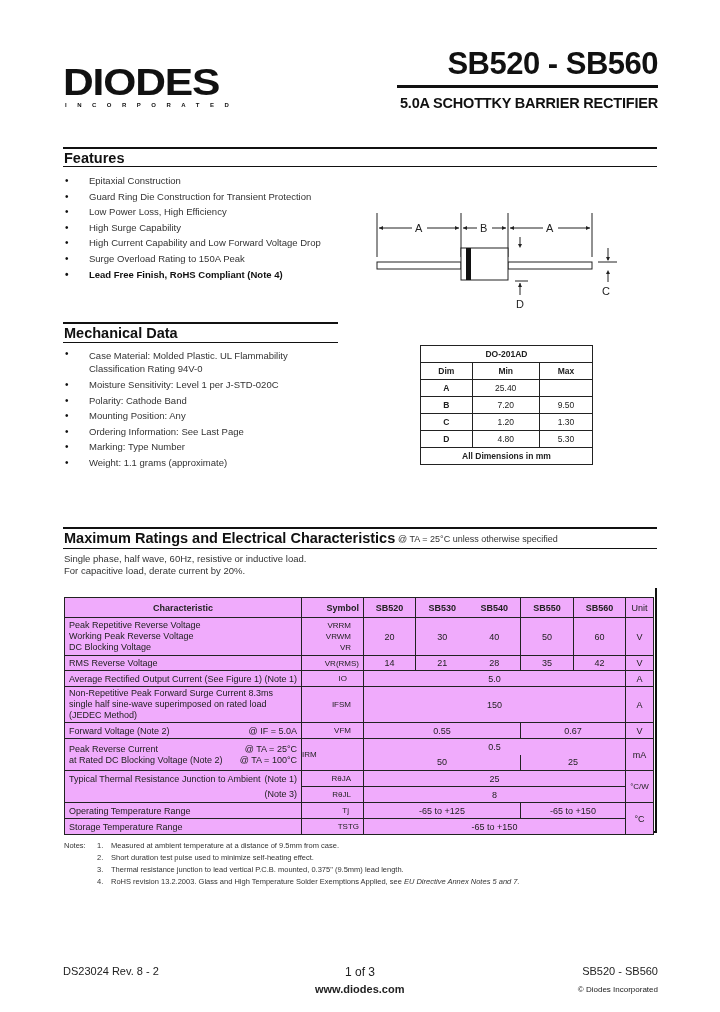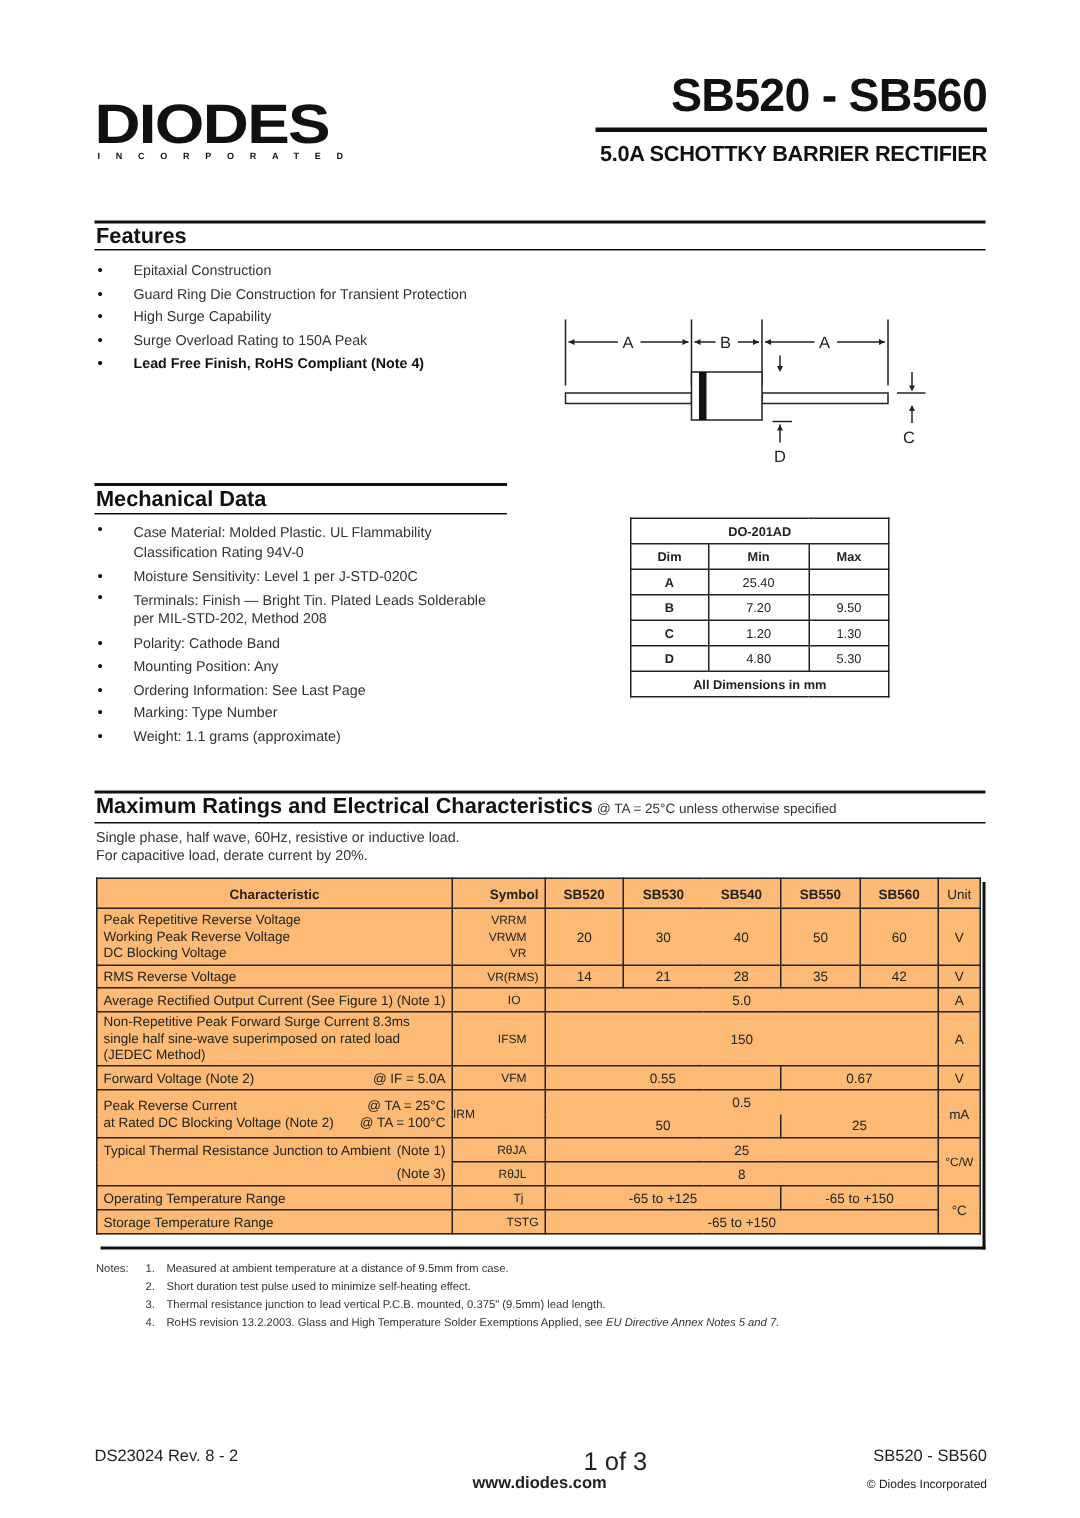--- a/index.html
+++ b/index.html
@@ -32,21 +32,21 @@
   .dimtab { left: 420px; top: 345px; width: 173px; border-collapse: collapse; font-size: 8.5px; }
   .dimtab td { border: 1px solid #222; text-align: center; height: 17px; color:#222; }
   .dimtab .hd { font-weight: bold; }
 
   
   .at-note { font-size: 9px; color:#333; }
   .intro { font-size: 9.5px; color:#333; line-height: 12px; }
 
   .rt-wrap { left: 64px; top: 585px; width: 592px; height: 247px; }
   .rt-shadow { position:absolute; left:3px; top:3px; width:590px; height:245px; border-right:2px solid #111; border-bottom:2px solid #111; }
-  table.rt { position:absolute; left:0; top:0; width:589px; border-collapse: collapse; font-size: 9px; color:#222; table-layout: fixed; background:#fdba74; }
+  table.rt { position:absolute; left:0; top:12px; width:589px; border-collapse: collapse; font-size: 9px; color:#222; table-layout: fixed; background:#f0abfc; }
   table.rt td, table.rt th { border: 1px solid #222; vertical-align: middle; padding: 0 4px; }
   table.rt th { font-weight: bold; height: 20px; text-align:center; border-bottom: 1.5px solid #222; }
   table.rt td.c { text-align: center; padding: 0; }
   table.rt .lines { line-height: 11px; }
   .cond { float: right; }
 
   .notes { left: 64px; top: 840px; font-size: 7.5px; color:#333; line-height: 12px; }
   .notes .lab { position:absolute; left:0; top:0; }
   .notes ol { list-style: none; margin-left: 33px; }
   .notes li span.n { display:inline-block; width: 14px; }
@@ -63,21 +63,23 @@
 <div class="abs title">SB520 - SB560</div>
 <div class="abs title-rule"></div>
 <div class="abs subtitle">5.0A SCHOTTKY BARRIER RECTIFIER</div>
 
 <div class="abs sec-rule-top" style="left:63px;top:147px;width:594px;"></div>
 <div class="abs sec-title" style="left:64px;top:150px;">Features</div>
 <div class="abs sec-rule-bot" style="left:63px;top:166px;width:594px;"></div>
 <ul class="abs list" style="left:63px;top:173px;width:275px;">
   <li>Epitaxial Construction</li>
   <li>Guard Ring Die Construction for Transient Protection</li>
+  <li>Low Power Loss, High Efficiency</li>
   <li>High Surge Capability</li>
+  <li>High Current Capability and Low Forward Voltage Drop</li>
   <li>Surge Overload Rating to 150A Peak</li>
   <li class="bold">Lead Free Finish, RoHS Compliant (Note 4)</li>
 </ul>
 
 <svg class="abs diagram" viewBox="0 0 300 110" width="300" height="110">
   <g stroke="#222" stroke-width="1" fill="none">
     <line x1="12" y1="13" x2="12" y2="57"></line>
     <line x1="96" y1="13" x2="96" y2="57"></line>
     <line x1="143" y1="13" x2="143" y2="57"></line>
     <line x1="227" y1="13" x2="227" y2="57"></line>
@@ -116,21 +118,20 @@
   <text x="237" y="95" font-size="11" fill="#222" font-family="Liberation Sans, sans-serif">C</text>
   <text x="151" y="108" font-size="11" fill="#222" font-family="Liberation Sans, sans-serif">D</text>
 </svg>
 
 <div class="abs sec-rule-top" style="left:63px;top:322px;width:275px;"></div>
 <div class="abs sec-title" style="left:64px;top:325px;">Mechanical Data</div>
 <div class="abs sec-rule-bot" style="left:63px;top:342px;width:275px;"></div>
 <ul class="abs list" style="left:63px;top:348px;width:275px;">
   <li style="line-height:12.5px;padding-top:2px;padding-bottom:2px;">Case Material: Molded Plastic. UL Flammability Classification Rating 94V-0</li>
   <li>Moisture Sensitivity: Level 1 per J-STD-020C</li>
-  <li style="line-height:12.5px;padding-top:2px;padding-bottom:2px;">Terminals: Finish — Bright Tin. Plated Leads Solderable per MIL-STD-202, Method 208</li>
   <li>Polarity: Cathode Band</li>
   <li>Mounting Position: Any</li>
   <li>Ordering Information: See Last Page</li>
   <li>Marking: Type Number</li>
   <li>Weight: 1.1 grams (approximate)</li>
 </ul>
 
 <table class="abs dimtab">
   <tbody>
       <tr>
@@ -306,16 +307,16 @@
   <div class="lab">Notes:</div>
   <ol>
     <li><span class="n">1.</span><span>Measured at ambient temperature at a distance of 9.5mm from case.</span></li>
     <li><span class="n">2.</span><span>Short duration test pulse used to minimize self-heating effect.</span></li>
     <li><span class="n">3.</span><span>Thermal resistance junction to lead vertical P.C.B. mounted, 0.375" (9.5mm) lead length.</span></li>
     <li><span class="n">4.</span><span>RoHS revision 13.2.2003. Glass and High Temperature Solder Exemptions Applied, see </span><i>EU Directive Annex Notes 5 and 7.</i></li>
   </ol>
 </div>
 
 <div class="abs footer" style="left:63px;top:965px;font-size:11px;">DS23024 Rev. 8 - 2</div>
-<div class="abs footer" style="left:345px;top:965px;font-size:17px;margin-left:44px;">1 of 3</div>
+<div class="abs footer" style="left:345px;top:965px;font-size:12px;">1 of 3</div>
 <div class="abs footer" style="left:315px;top:983px;font-size:11px;font-weight:bold;">www.diodes.com</div>
 <div class="abs footer" style="right:62px;top:965px;font-size:11px;">SB520 - SB560</div>
 <div class="abs footer" style="right:62px;top:985px;font-size:8px;">© Diodes Incorporated</div>
 
 </body></html>

